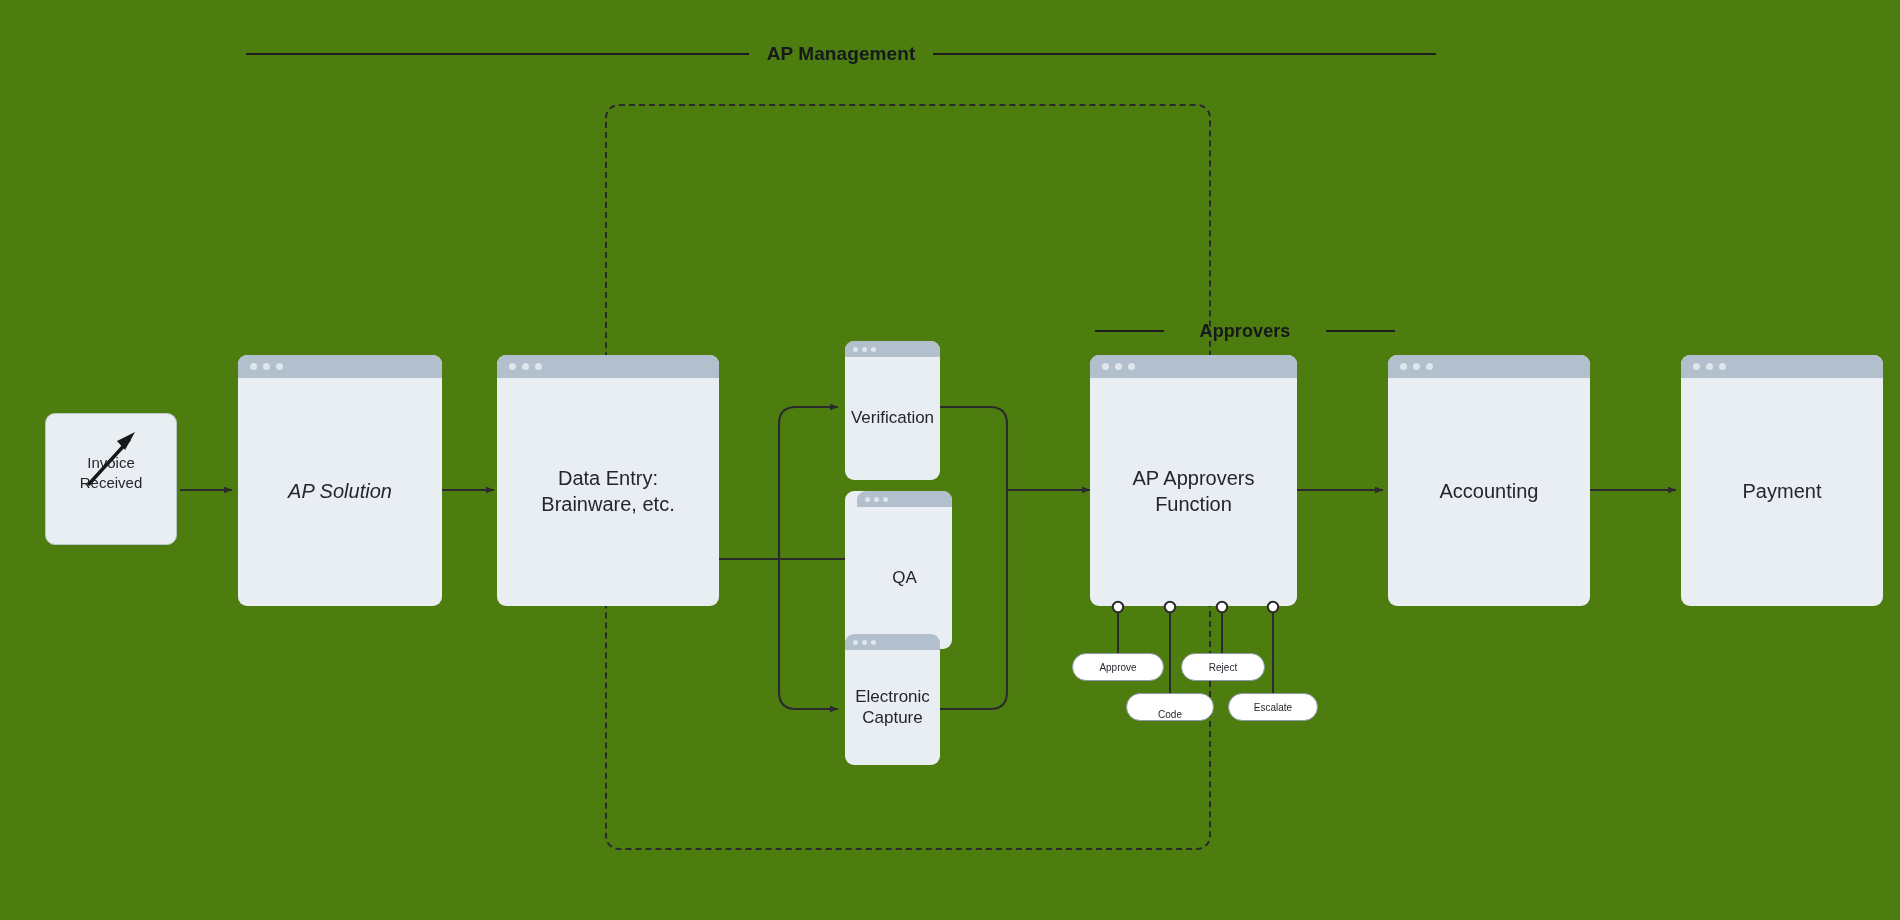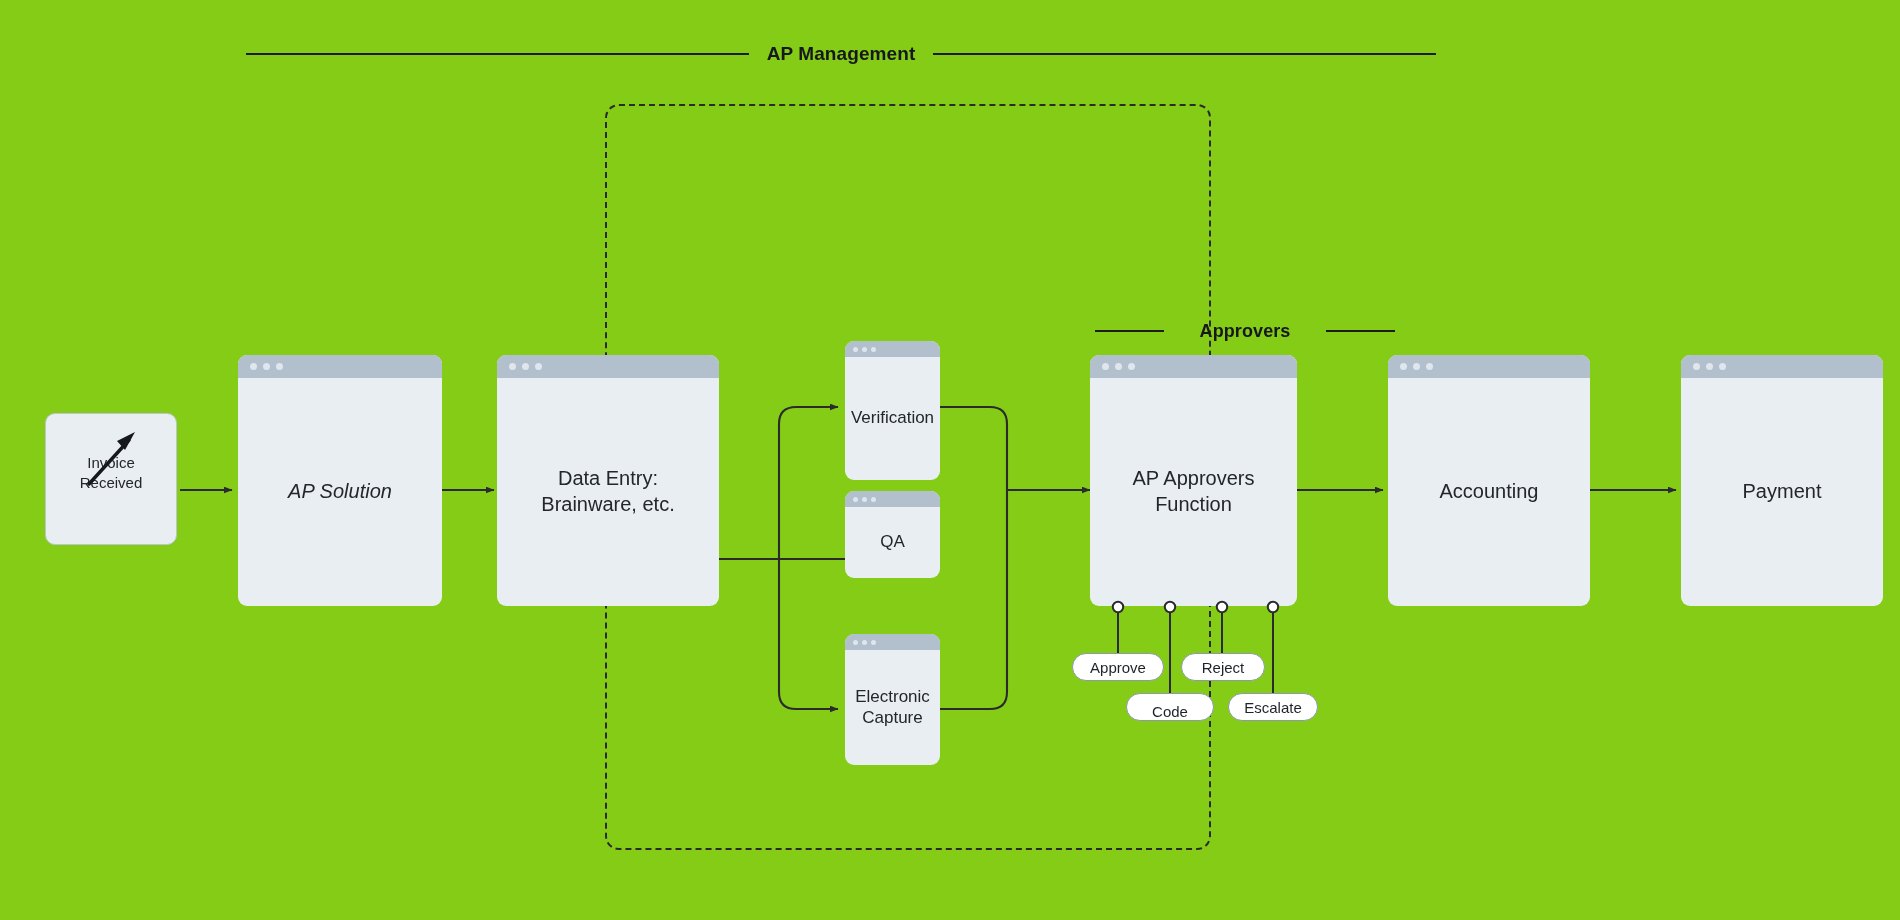--- a/index.html
+++ b/index.html
@@ -9,21 +9,21 @@
     background: #ffffff;
   }
   body {
     font-family: "Liberation Sans", sans-serif;
     -webkit-font-smoothing: antialiased;
   }
   #stage {
     position: relative;
     width: 1900px;
     height: 920px;
-    background: #84cc16;
+    background: #4d7c0f;
     overflow: hidden;
   }
 
   
   .section-header {
     position: absolute;
     display: flex;
     align-items: center;
     justify-content: center;
     gap: 0;
@@ -149,21 +149,21 @@
     border: 1.6px solid #8c99a8;
     border-radius: 999px;
     display: flex;
     align-items: center;
     justify-content: center;
     box-sizing: border-box;
     height: 28px;
     z-index: 6;
   }
   .pill .pill-label {
-    font-size: 15px;
+    font-size: 10px;
     color: #1f2328;
     white-space: nowrap;
   }
 
   
   #wires, #pill-wires {
     position: absolute;
     left: 0;
     top: 0;
     width: 1900px;
@@ -272,21 +272,21 @@
     <div class="titlebar">
       <span class="dot"></span>
       <span class="dot"></span>
       <span class="dot"></span>
     </div>
     <div class="card-body">
       <div class="card-label">Verification</div>
     </div>
   </div>
 
-  <div class="card narrow" id="card-qa" style="left:845px; top:491px; width:95px; height:87px; z-index:3;">
+  <div class="card narrow" id="card-qa" style="left:845px; top:491px; width:95px; height:158px; z-index:3;padding-left:12px;">
     <div class="titlebar">
       <span class="dot"></span>
       <span class="dot"></span>
       <span class="dot"></span>
     </div>
     <div class="card-body">
       <div class="card-label">QA</div>
     </div>
   </div>
 

